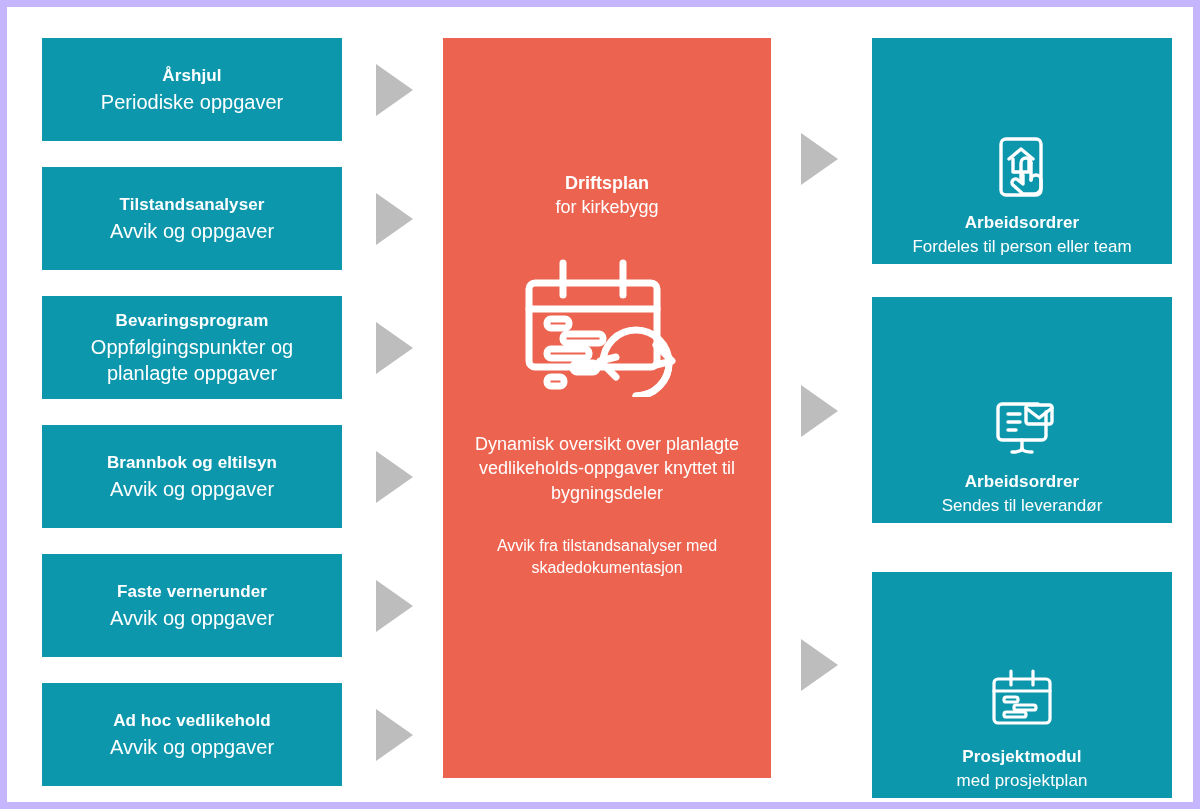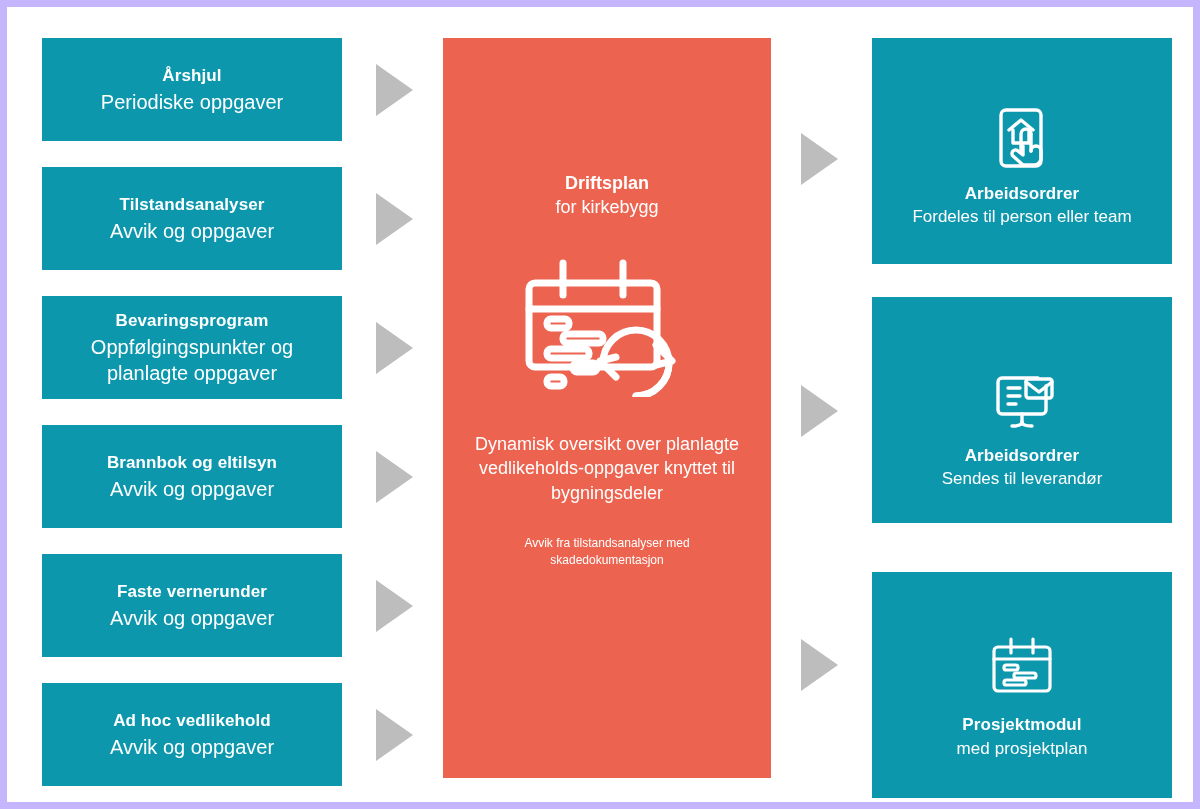--- a/index.html
+++ b/index.html
@@ -82,30 +82,30 @@
     height: 142px;
   }
   .center-para1 {
     margin-top: 35px;
     font-size: 18px;
     line-height: 1.38;
     text-align: center;
   }
   .center-para2 {
     margin-top: 29px;
-    font-size: 12px;
+    font-size: 16px;
     line-height: 1.38;
     text-align: center;
   }
 
   
   .right-box {
     left: 865px;
     width: 300px;
-    justify-content: center;
+    justify-content: flex-end;
   }
   .right-box .r-icon {
     width: 72px;
     height: 72px;
     margin-bottom: 8px;
   }
   .right-box .b-title { font-size: 17px; }
   .right-box .b-sub { font-size: 17px; }
   .right-text {
     display: flex;

